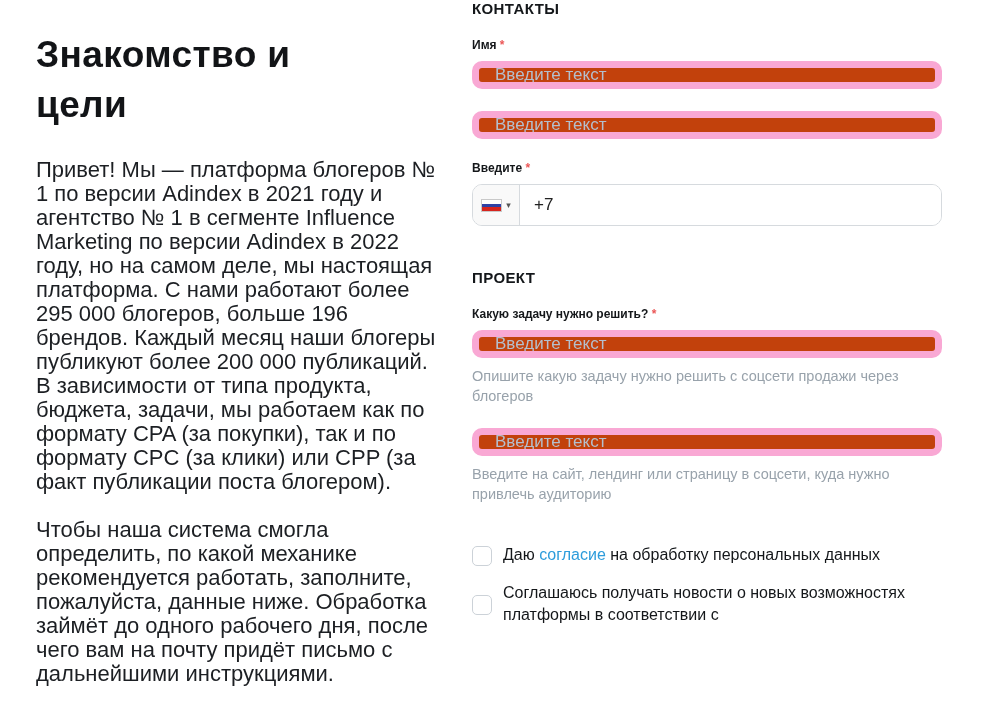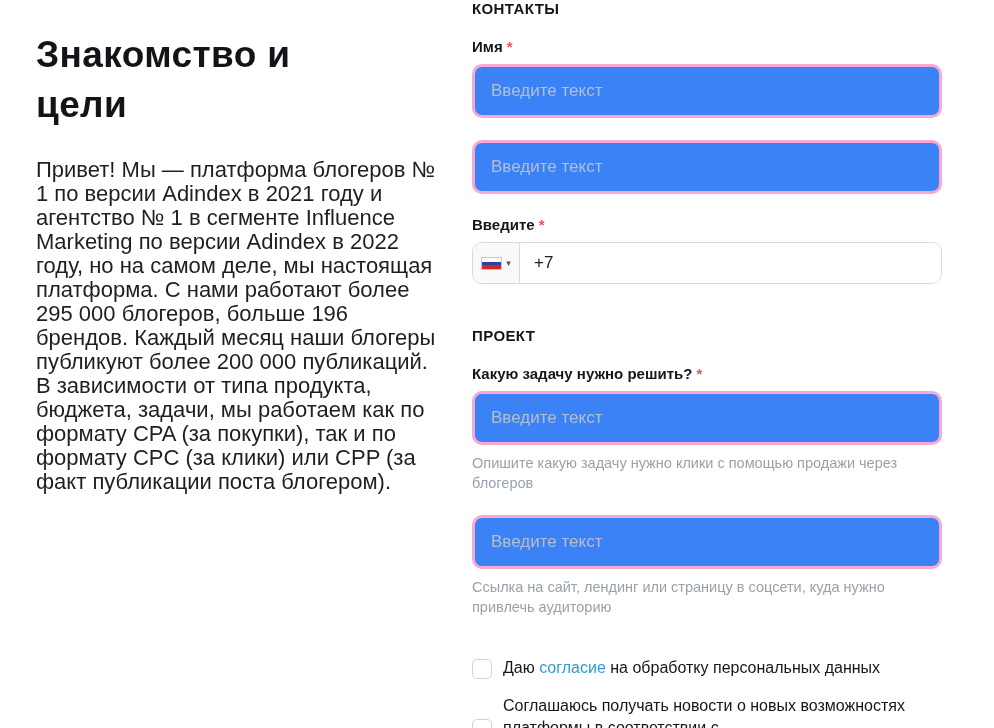--- a/index.html
+++ b/index.html
@@ -48,37 +48,37 @@
     font-size: 15px;
     font-weight: 700;
     letter-spacing: 0.4px;
     color: #14171a;
     margin-bottom: 21px;
   }
   .section-title.project-gap { margin-top: 43px; }
   .field { margin-bottom: 22px; }
   .field-label {
     display: block;
-    font-size: 15px;
+    font-size: 12px;
     font-weight: 700;
     color: #14171a;
     margin-bottom: 9px;
   }
   .req { color: #eb5757; font-weight: 700; }
   .text-input {
     width: 100%;
-    height: 54px;
-    border: 3px solid #f9a8d4;
+    height: 28px;
+    border: 7px solid #f9a8d4;
     border-radius: 10px;
     padding: 0 16px;
     font-family: "Liberation Sans", sans-serif;
     font-size: 17px;
     color: #222;
     outline: none;
-    background: #3b82f6;
+    background: #c2410c;
   }
   .text-input::placeholder { color: #b4bfcd; }
   .phone-box {
     display: flex;
     width: 100%;
     height: 42px;
     border: 1px solid #d6dade;
     border-radius: 10px;
     overflow: hidden;
     background: #fff;
@@ -115,21 +115,21 @@
     font-size: 14.5px;
     line-height: 20px;
     color: #98a2ab;
     margin-top: 8px;
     max-width: 470px;
   }
   
   .checkbox-area { margin-top: 40px; }
   .checkbox-row {
     display: flex;
-    align-items: flex-end;
+    align-items: center;
     gap: 11px;
     margin-bottom: 16px;
     cursor: pointer;
   }
   .checkbox {
     width: 20px;
     height: 20px;
     border: 1px solid #ccd2d8;
     border-radius: 5px;
     background: #fff;
@@ -148,20 +148,21 @@
   }
 </style>
 </head>
 <body>
 
 <div class="page">
 
   <div class="left-col">
     <h1 class="page-title">Знакомство и цели</h1>
     <p class="intro-text">Привет! Мы — платформа блогеров № 1 по версии Adindex в 2021 году и агентство № 1 в сегменте Influence Marketing по версии Adindex в 2022 году, но на самом деле, мы настоящая платформа. С нами работают более 295 000 блогеров, больше 196 брендов. Каждый месяц наши блогеры публикуют более 200 000 публикаций. В зависимости от типа продукта, бюджета, задачи, мы работаем как по формату CPA (за покупки), так и по формату CPC (за клики) или CPP (за факт публикации поста блогером).</p>
+    <p class="intro-text">Чтобы наша система смогла определить, по какой механике рекомендуется работать, заполните, пожалуйста, данные ниже. Обработка займёт до одного рабочего дня, после чего вам на почту придёт письмо с дальнейшими инструкциями.</p>
   </div>
 
   <div class="right-col">
 
     <div class="section-title">КОНТАКТЫ</div>
 
     <div class="field">
       <label class="field-label"><span>Имя</span> <span class="req">*</span></label>
       <input type="text" class="text-input" placeholder="Введите текст" style="">
     </div>
@@ -179,26 +180,26 @@
         </button>
         <input type="text" class="phone-input" value="+7" style="">
       </div>
     </div>
 
     <div class="section-title project-gap">ПРОЕКТ</div>
 
     <div class="field">
       <label class="field-label"><span>Какую задачу нужно решить?</span> <span class="req">*</span></label>
       <input type="text" class="text-input" placeholder="Введите текст" style="">
-      <div class="hint">Опишите какую задачу нужно клики с помощью продажи через блогеров</div>
-    </div>
-
-    <div class="field">
-      <input type="text" class="text-input" placeholder="Введите текст" style="">
-      <div class="hint">Ссылка на сайт, лендинг или страницу в соцсети, куда нужно привлечь аудиторию</div>
+      <div class="hint">Опишите какую задачу нужно решить с соцсети продажи через блогеров</div>
+    </div>
+
+    <div class="field">
+      <input type="text" class="text-input" placeholder="Введите текст" style="">
+      <div class="hint">Введите на сайт, лендинг или страницу в соцсети, куда нужно привлечь аудиторию</div>
     </div>
 
     <div class="checkbox-area">
 
       <label class="checkbox-row">
         <span class="checkbox"></span>
         <span class="cb-label"><span>Даю </span><a class="link">согласие</a><span> на обработку персональных данных</span></span>
       </label>
 
       <label class="checkbox-row">

